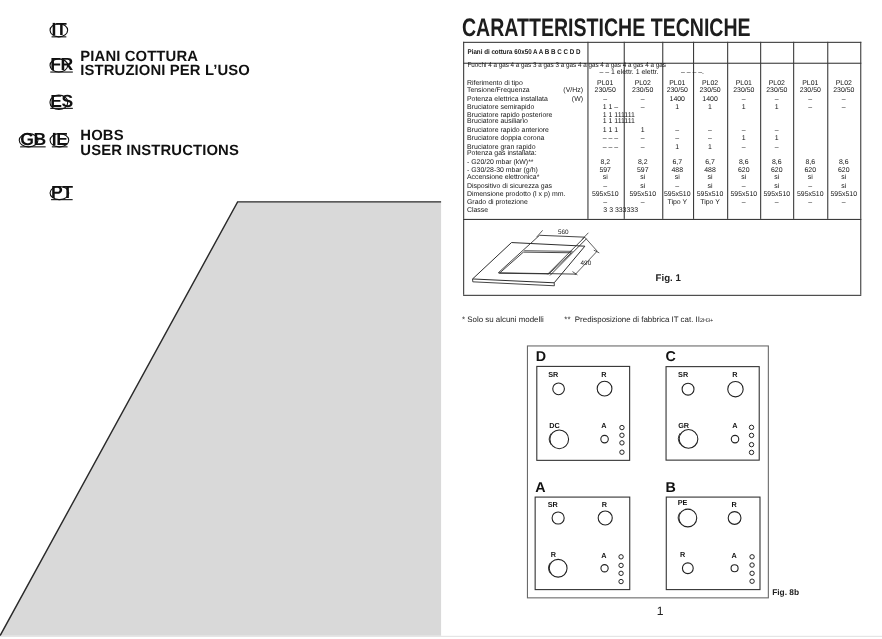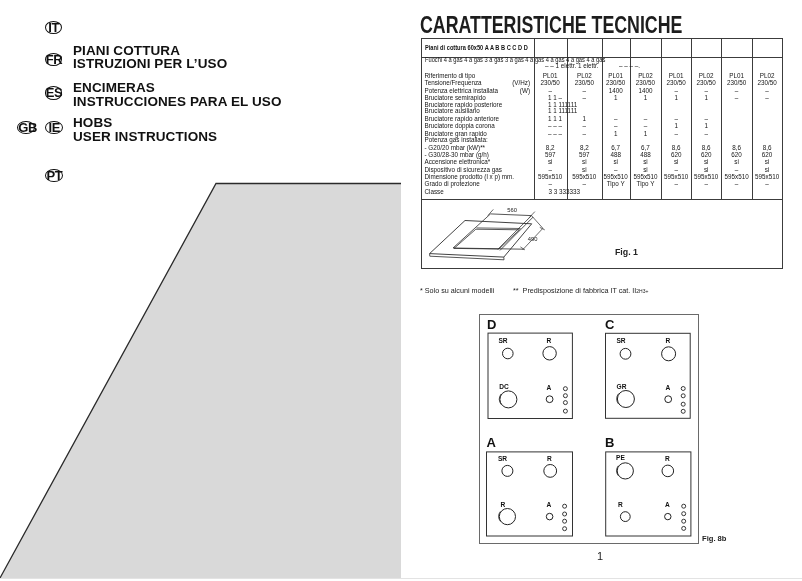--- a/index.html
+++ b/index.html
@@ -1,41 +1,40 @@
 <!DOCTYPE html>
 <html><head>
 <meta charset="utf-8">
 <style>
 html,body{margin:0;padding:0;background:#fff;}
 #page{position:relative;width:802px;height:581px;background:#fff;overflow:hidden;
   font-family:"Liberation Sans",sans-serif;color:#1a1a1a;}
 .abs{position:absolute;}
 .lang{position:absolute;left:73px;font-weight:bold;font-size:13.5px;line-height:13.6px;letter-spacing:.1px;white-space:nowrap;color:#111;}
 .oval{position:absolute;width:15.8px;height:11.4px;border:1.7px solid #111;border-radius:50%;
-  text-align:center;font-weight:bold;font-size:13px;line-height:11.3px;letter-spacing:-0.4px;color:#111;}
+  text-align:center;font-weight:bold;font-size:16px;line-height:11.3px;letter-spacing:-0.4px;color:#111;text-decoration:underline;}
 .vl{position:absolute;width:1px;background:#3c3c3c;}
 .hl{position:absolute;height:1px;background:#3c3c3c;}
 .t{position:absolute;font-size:6.3px;line-height:6.3px;white-space:nowrap;color:#151515;}
 .tb{font-weight:bold;}
 .cv{position:absolute;width:34px;text-align:center;font-size:6.3px;line-height:6.3px;white-space:nowrap;color:#151515;}
 </style>
 </head>
 <body>
 <div id="page">
 
 <div class="oval" style="left:44.7px;top:20.6px;">IT</div>
 
 <div class="lang" style="top:19.6px;margin-top:24px;">PIANI COTTURA<br>ISTRUZIONI PER L’USO</div>
 
 <div class="oval" style="left:44.7px;top:52.7px;">FR</div>
 
 
 <div class="oval" style="left:44.7px;top:86.3px;">ES</div>
 
-<div class="lang" style="top:81px;">ENCIMERAS<br>INSTRUCCIONES PARA EL USO</div>
 
 <div class="oval" style="left:17.3px;top:120.9px;">GB</div>
 
 <div class="oval" style="left:45.4px;top:120.9px;">IE</div>
 
 <div class="lang" style="top:116.4px;">HOBS<br>USER INSTRUCTIONS</div>
 
 <div class="oval" style="left:45.4px;top:152.5px;margin-top:16px;">PT</div>
 
 
@@ -224,21 +223,21 @@
 <path d="M63.8,12.6 L69.3,6.4 M105.2,14.6 L110.9,8.6" stroke-width="0.7"></path>
 
 <path d="M107.5,12.6 L118.9,25.3 M118.9,25.3 L98.7,46.8 M115.8,24.4 L120.8,26.9 M96.4,43.9 L100.9,46.9" stroke-width="0.7"></path>
 </g>
 
 <text x="83.2" y="9.4" font-size="5.8" fill="#222" font-family="Liberation Sans" text-anchor="start">560</text>
 
 <text x="103.8" y="37.8" font-size="5.8" fill="#222" font-family="Liberation Sans">490</text>
 </svg>
 
-<div class="abs" style="left:615px;top:247px;font-size:8.8px;font-weight:bold;color:#222;">Fig. 1</div>
+<div class="abs" style="left:596px;top:247px;font-size:8.8px;font-weight:bold;color:#222;">Fig. 1</div>
 
 <div class="abs" style="left:420px;top:285.7px;font-size:7.2px;color:#222;white-space:nowrap;">* Solo su alcuni modelli</div>
 
 <div class="abs" style="left:513px;top:285.7px;font-size:7.2px;color:#222;white-space:nowrap;">**&nbsp; Predisposizione di fabbrica IT cat. II<span style="font-size:5px;">2H3+</span></div>
 
 <div class="abs" style="left:478.5px;top:313.5px;width:218px;height:228.5px;border:1.1px solid #6a6a6a;"></div>
 
 <svg class="abs" style="left:478.5px;top:313.5px;" width="220" height="230" viewBox="0 0 220 230">
 <g font-family="Liberation Sans" font-weight="bold" fill="#111">
 

